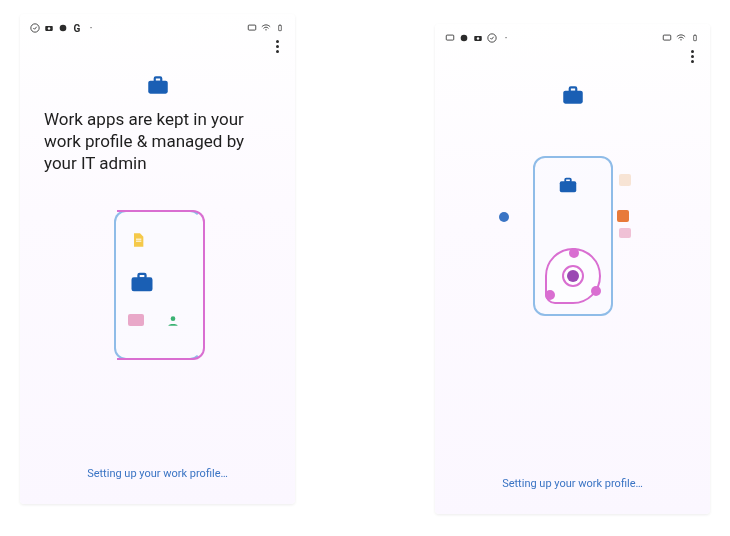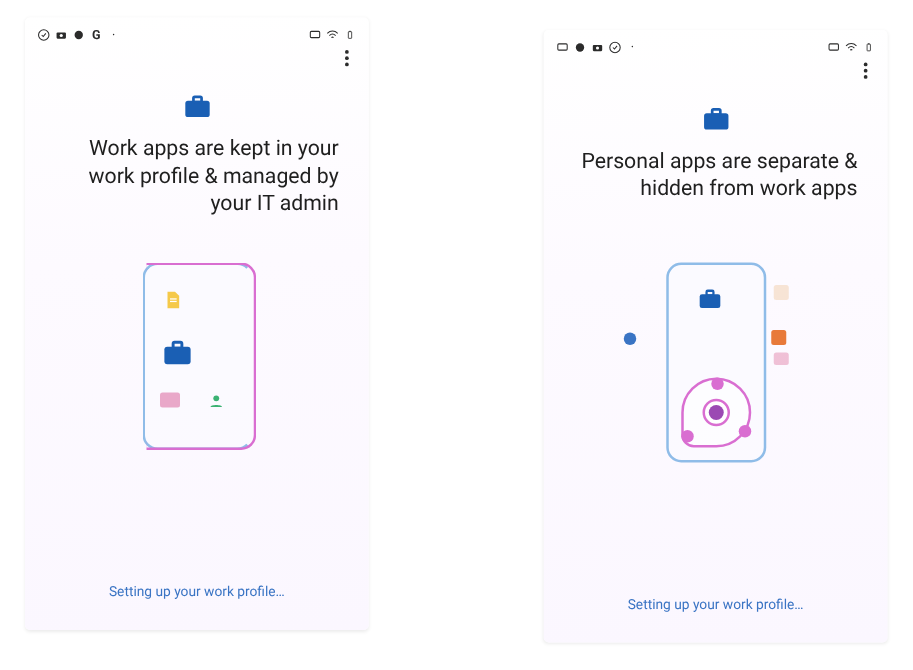--- a/index.html
+++ b/index.html
@@ -25,21 +25,21 @@
   }
   .status-left, .status-right { display: flex; gap: 4px; align-items: center; }
   .status-ico { width: 10px; height: 10px; display:inline-flex; align-items:center; justify-content:center; }
 
   .kebab-row { display:flex; justify-content:flex-end; height: 20px; align-items:flex-start; padding-top:2px;}
   .kebab { width: 16px; height: 16px; display:flex; flex-direction:column; align-items:center; justify-content:center; gap:2px; }
   .kebab span { width:3px; height:3px; background:#2b2b2b; border-radius:50%; }
 
   .header-icon { display:flex; justify-content:center; margin-top: 16px; }
   .title {
-    text-align:right; font-size: 17px; line-height: 1.3; color:#1f1f1f;
+    text-align:left; font-size: 17px; line-height: 1.3; color:#1f1f1f;
     padding: 10px 14px 0 14px; font-weight: 400;
   }
 
   .illus-zone { flex: 1 1 auto; position: relative; }
 
   .device-frame {
     position:absolute; left:50%; transform:translateX(-50%);
     border: 2px solid #8fbce8; border-radius: 12px;
     background: rgba(250,250,255,0.6);
   }
@@ -229,21 +229,20 @@
         </div>
     </div>
 
     <div class="header-icon">
       <svg viewBox="0 0 24 24" width="26" height="26">
           <rect x="3" y="8" width="18" height="12" rx="2" fill="#1a5fb4"></rect>
           <rect x="9" y="5" width="6" height="4" rx="1" fill="none" stroke="#1a5fb4" stroke-width="2"></rect>
         </svg>
     </div>
 
-    <div class="title">Personal apps are separate &amp; hidden from work apps</div>
 
     <div class="illus-zone">
       <div class="device-frame"></div>
 
       <div class="mini-app" style="top:66px; left:50%; transform:translateX(-16px);">
         <svg viewBox="0 0 24 24" width="22" height="22">
             <rect x="3" y="8" width="18" height="12" rx="2" fill="#1a5fb4"></rect>
             <rect x="9" y="5" width="6" height="4" rx="1" fill="none" stroke="#1a5fb4" stroke-width="2"></rect>
           </svg>
       </div>

